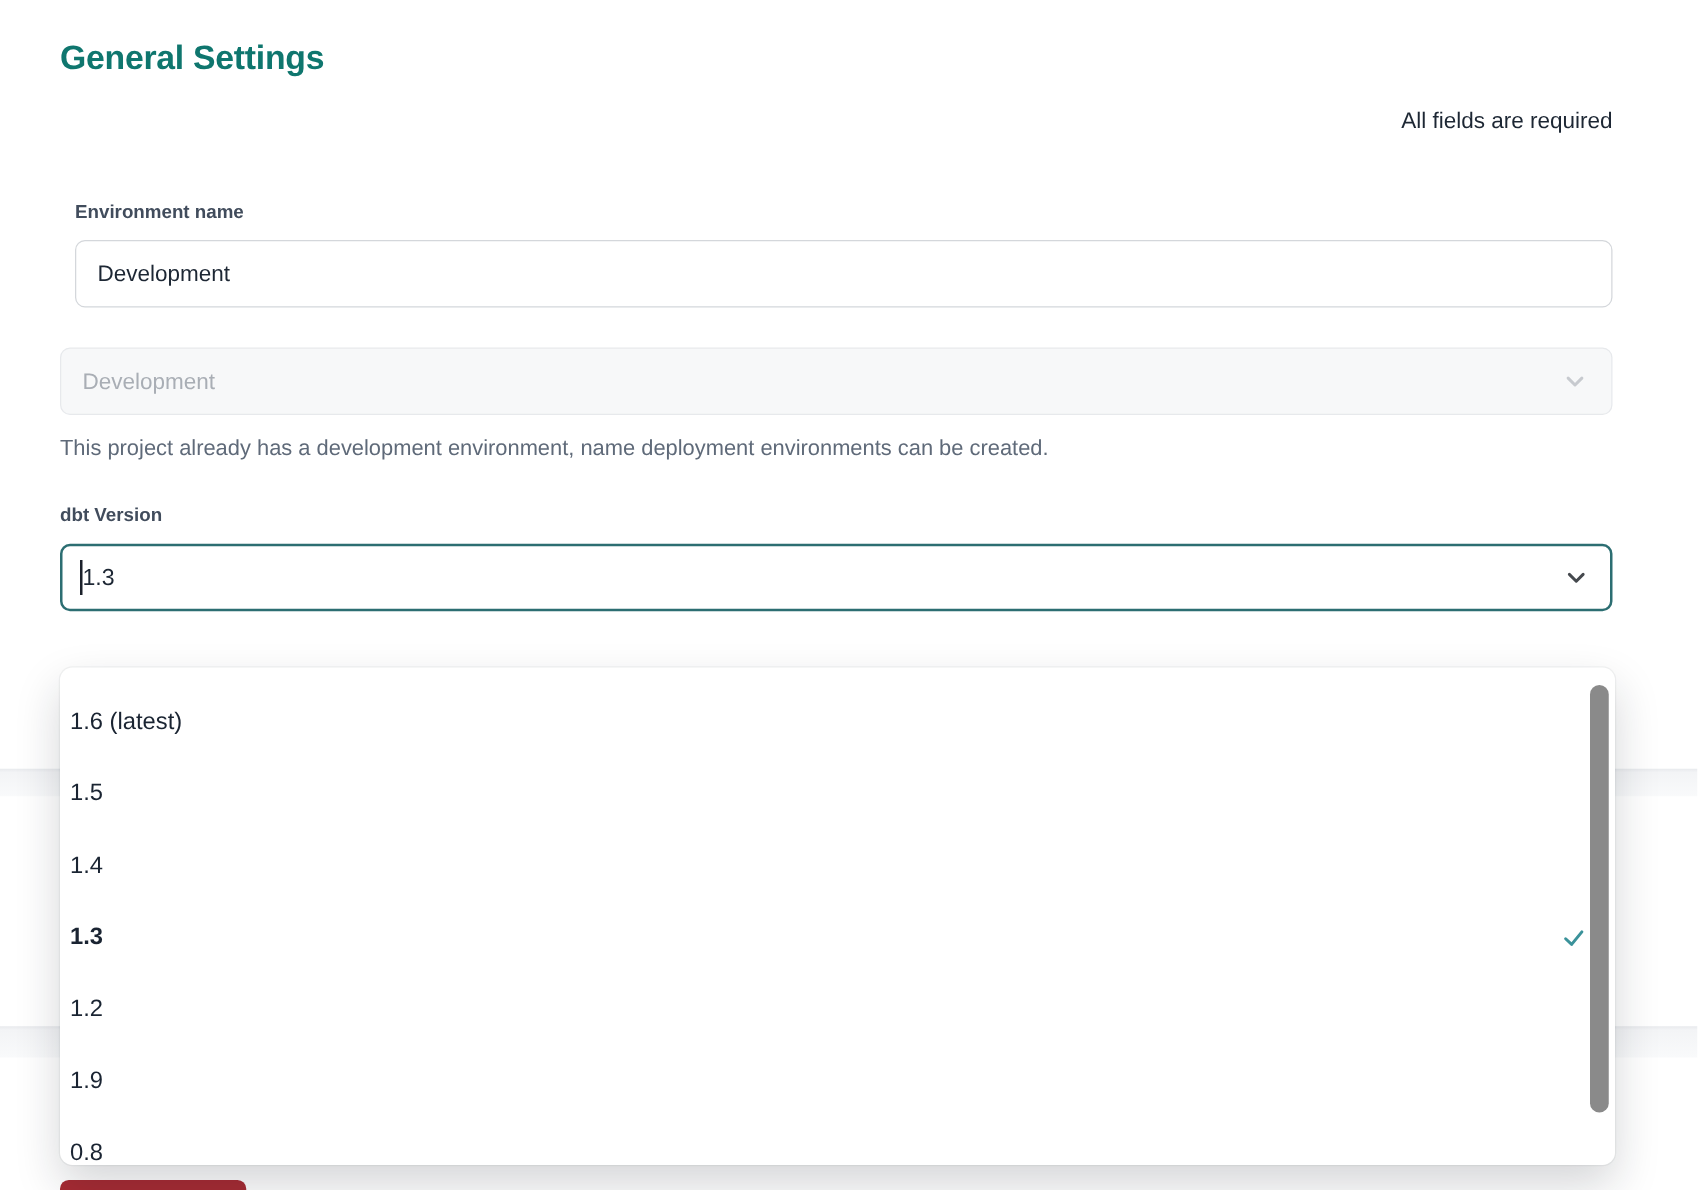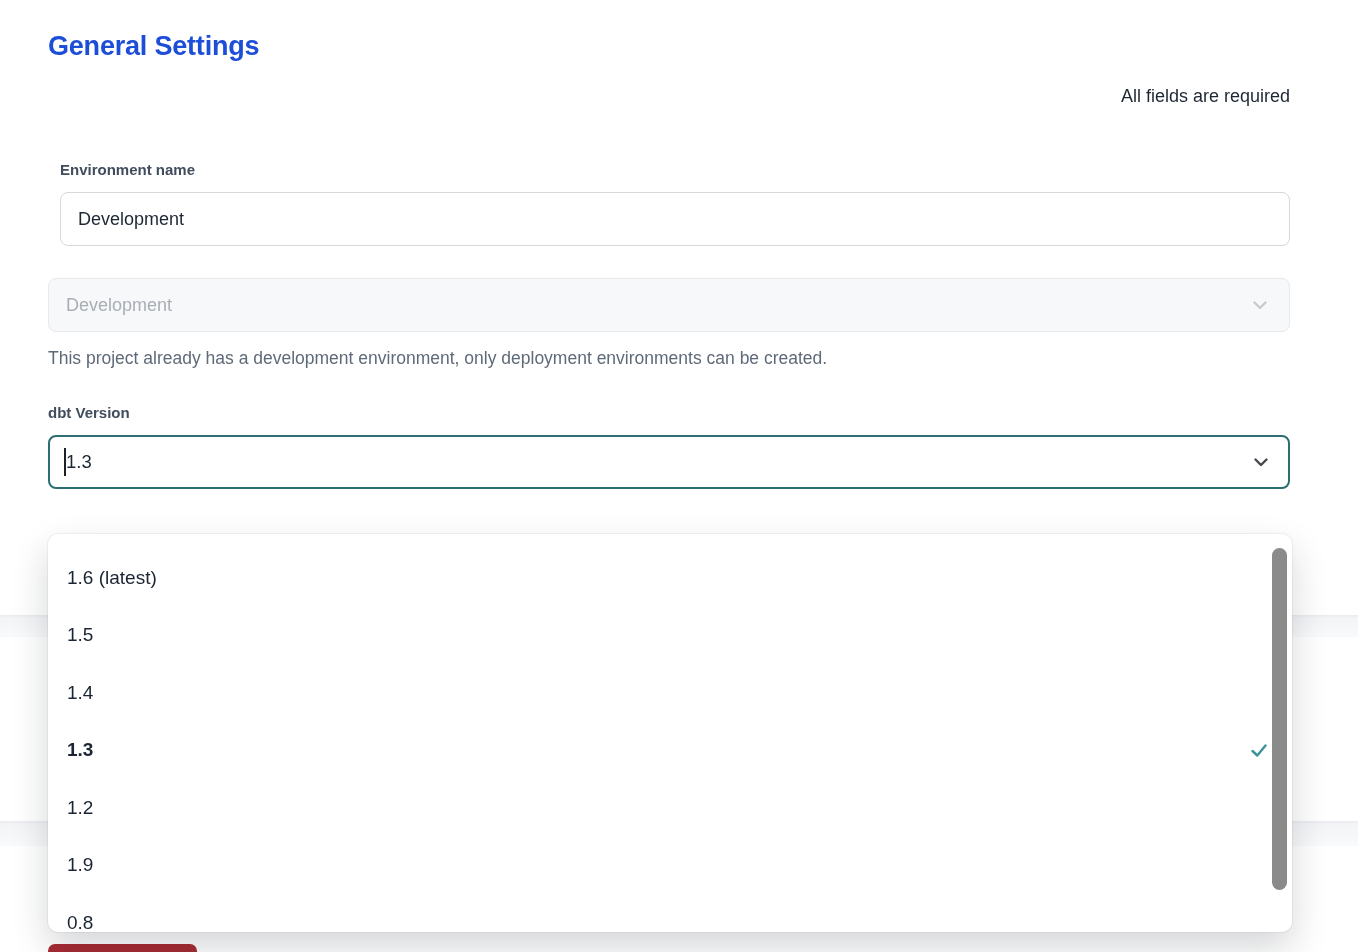--- a/index.html
+++ b/index.html
@@ -17,21 +17,21 @@
     background:linear-gradient(180deg,#e8eaed 0px,#f3f4f6 3px,#f9fafb 100%);
   }
   .band-1 { top:615px; height:22px; }
   .band-2 { top:821px; height:25px; }
 
   .container { position:absolute; left:48px; top:0; width:1242px; z-index:1; }
 
   .page-title {
     margin:30px 0 0 0;
     font-size:27px; line-height:32px; font-weight:700;
-    color:#1d4ed8; letter-spacing:-0.2px;
+    color:#0f766e; letter-spacing:-0.2px;
   }
   .page-subtitle {
     margin:23px 0 0 0;
     font-size:18px; line-height:22px; color:#1d2734;text-align:right;
   }
 
   .field-group { margin-top:32px; }
   .field-group.first { margin-top:53px;margin-left:12px; }
   .field-group.last { margin-top:33px; }
 
@@ -88,21 +88,21 @@
   .dropdown-panel {
     position:absolute; left:48px; top:534px;
     width:1244px; height:398px;
     box-sizing:border-box; padding-top:15px;
     background:#ffffff; border-radius:10px;
     box-shadow:0 0 0 1px rgba(23,30,40,0.05), 0 16px 36px rgba(23,30,40,0.18);
     overflow:hidden; z-index:5;
   }
   .dropdown-item {
     height:57.5px; display:flex; align-items:center;
-    padding:0 22px 0 19px;
+    padding:0 22px 0 8px;
     font-size:19px; color:#1a2432;
   }
   .dropdown-item.selected { font-weight:700; }
   .check-icon { margin-left:auto; color:#3b929a; display:flex; }
   .scroll-thumb {
     position:absolute; right:5px; top:14px;
     width:15px; height:342px; border-radius:8px;
     background:#8a8a8a;
   }
 
@@ -136,21 +136,21 @@
     <div class="control">
       <div class="select-disabled">
         <span>Development</span>
         <span class="chevron muted">
           <svg width="22" height="22" viewBox="0 0 22 22" fill="none">
             <path d="M5.5 8.5 L11 14 L16.5 8.5" stroke="currentColor" stroke-width="2.4" stroke-linecap="round" stroke-linejoin="round"></path>
           </svg>
         </span>
       </div>
     </div>
-    <p class="helper-text">This project already has a development environment, only deployment environments can be created.</p>
+    <p class="helper-text">This project already has a development environment, name deployment environments can be created.</p>
   </div>
 
   <div class="field-group last">
     <label class="field-label">dbt Version</label>
     <div class="control">
       <input type="text" class="combobox-input" value="1.3" style="">
       <span class="text-caret"></span>
       <span class="chevron strong">
         <svg width="22" height="22" viewBox="0 0 22 22" fill="none">
           <path d="M5.5 8.5 L11 14 L16.5 8.5" stroke="currentColor" stroke-width="2.4" stroke-linecap="round" stroke-linejoin="round"></path>

